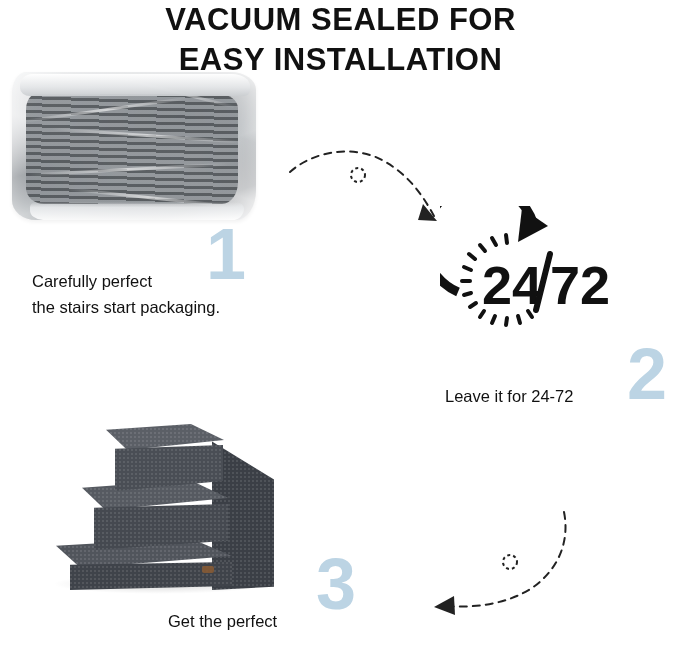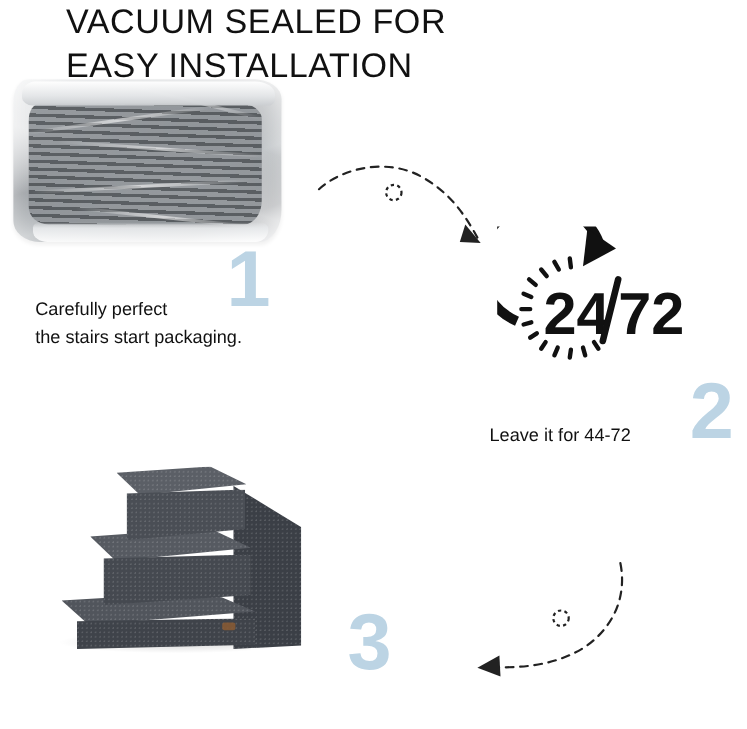--- a/index.html
+++ b/index.html
@@ -15,22 +15,22 @@
     font-family: "Liberation Sans", sans-serif;
     color: #1a1a1a;
   }
 
   
   .heading {
     position: absolute;
     top: 0px;
     left: 0;
     width: 621px;
-    text-align: left;
-    font-weight: normal;
+    text-align: center;
+    font-weight: bold;
     font-size: 31px;
     letter-spacing: 0.5px;
     line-height: 40px;
     color: #111;
   }
   .heading .line1 { display: block; padding-left: 60px; }
   .heading .line2 { display: block; padding-left: 60px; }
 
   
   .step-num {
@@ -183,21 +183,21 @@
   .stairs .shadow {
     position: absolute;
     left: 0px; top: 150px;
     width: 216px; height: 20px;
     background: radial-gradient(ellipse at 50% 50%, rgba(0,0,0,0.16) 0%, rgba(0,0,0,0) 70%);
   }
 
   
   .clock {
     position: absolute;
-    left: 452px;
+    left: 440px;
     top: 206px;
     width: 190px;
     height: 150px;
   }
   .clock svg { display: block; }
 
   
   .arrow { position: absolute; }
   #arrow-1 { left: 286px; top: 146px; width: 170px; height: 80px; }
   #arrow-2 { left: 424px; top: 508px; width: 160px; height: 110px; }
@@ -281,16 +281,17 @@
 
 <div class="step-num" id="step-num-1">1</div>
 <div class="step-num" id="step-num-2">2</div>
 <div class="step-num" id="step-num-3">3</div>
 
 <div class="caption" id="caption-1">
   <div>Carefully perfect</div>
   <div>the stairs start packaging.</div>
 </div>
 <div class="caption" id="caption-2">
-  <div>Leave it for 44-72</div>
+  <div>Leave it for 24-72</div>
 </div>
 <div class="caption" id="caption-3">
+  <div>Get the perfect</div>
 </div>
 
 </body></html>

